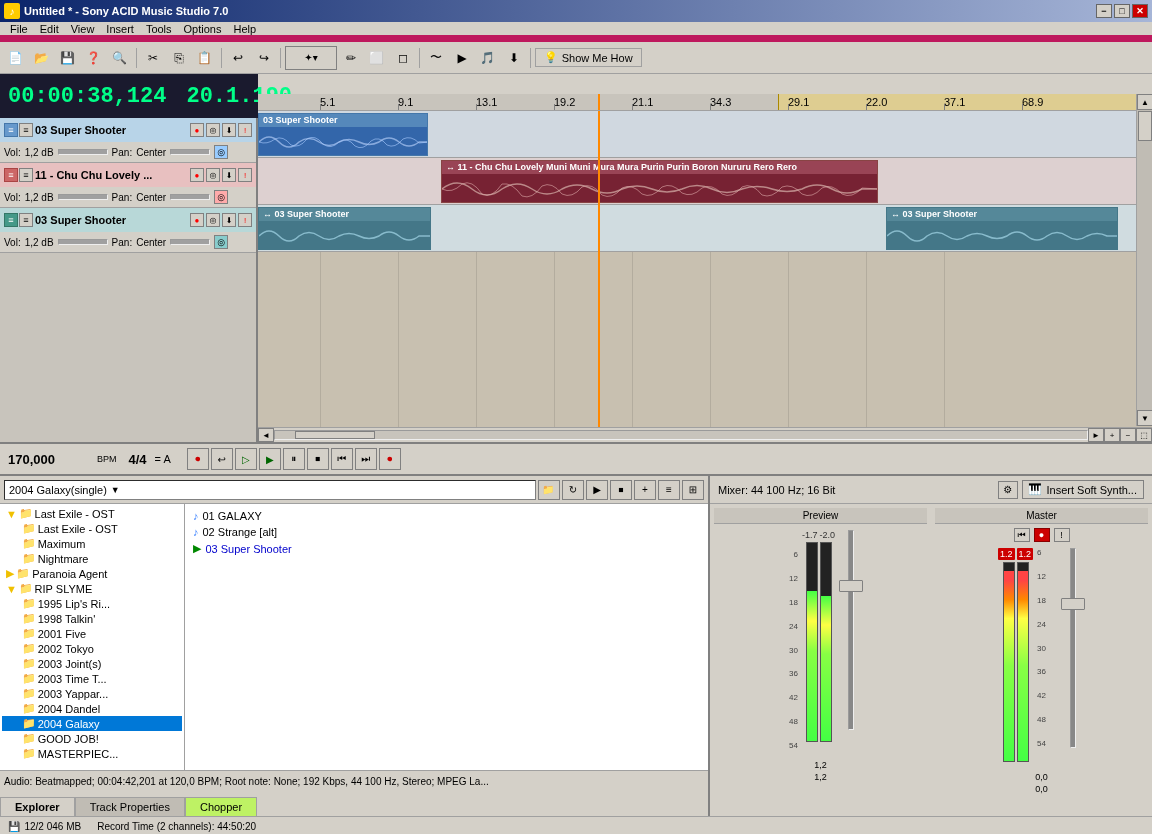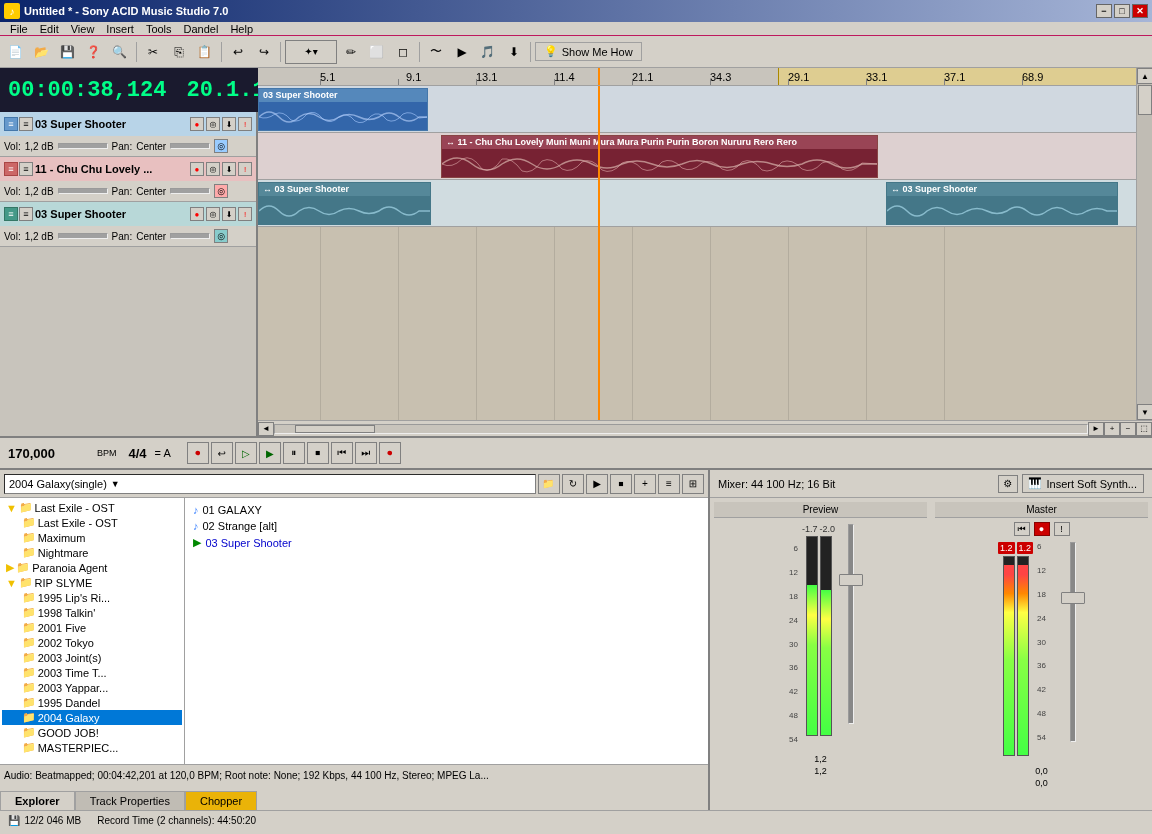--- a/index.html
+++ b/index.html
@@ -18,26 +18,26 @@
     .title-bar-left { display: flex; align-items: center; gap: 4px; font-size: 11px; font-weight: bold; }
     .title-bar-icon { width: 16px; height: 16px; background: #ffcc00; border-radius: 2px; font-size: 10px; display: flex; align-items: center; justify-content: center; }
     .title-bar-buttons { display: flex; gap: 2px; }
     .title-btn { width: 16px; height: 14px; border: 1px solid #666; cursor: pointer; font-size: 9px; display: flex; align-items: center; justify-content: center; color: black; font-weight: bold; }
     .title-btn-min { background: #d4d0c8; }
     .title-btn-max { background: #d4d0c8; }
     .title-btn-close { background: #cc0000; color: white; }
     
     
     .menu-bar {
-      height: 14px;
+      height: 20px;
       background: #d4d0c8;
       display: flex;
       align-items: center;
       padding: 0 4px;
-      border-bottom: 1px solid #be185d;
+      border-bottom: 7px solid #be185d;
     }
     .menu-item { padding: 2px 6px; font-size: 11px; cursor: pointer; }
     
     
     .toolbar {
       height: 32px;
       background: #d4d0c8;
       display: flex;
       align-items: center;
       padding: 2px 4px;
@@ -154,21 +154,21 @@
     <div class="title-btn title-btn-close">✕</div>
   </div>
 </div>
 
 <div class="menu-bar">
   <span class="menu-item">File</span>
   <span class="menu-item">Edit</span>
   <span class="menu-item">View</span>
   <span class="menu-item">Insert</span>
   <span class="menu-item">Tools</span>
-  <span class="menu-item">Dandel</span>
+  <span class="menu-item">Options</span>
   <span class="menu-item">Help</span>
 </div>
 
 <div class="toolbar">
   <div class="toolbar-btn" title="New">📄</div>
   <div class="toolbar-btn" title="Open">📂</div>
   <div class="toolbar-btn" title="Save">💾</div>
   <div class="toolbar-btn" title="Help">❓</div>
   <div class="toolbar-btn" title="Zoom">🔍</div>
   <div class="toolbar-separator"></div>
@@ -271,41 +271,41 @@
         <span>Pan:</span>
         <span>Center</span>
         <div class="pan-slider"></div>
         <div class="track-btn" style="font-size:9px;background:#88cccc;">◎</div>
       </div>
     </div>
 
     <div style="flex:1; background:#c8c4bc;"></div>
   </div>
 
-  <div style="flex:1; display:flex; flex-direction:column; overflow:hidden; position:relative;">
+  <div style="flex:1; display:flex; flex-direction:column; overflow:hidden; position:relative;margin-top:20px;">
 
     <div style="height:18px; background:#c8c4bc; border-bottom:1px solid #a0a0a0; position:relative; overflow:hidden;">
 
       <div style="position:absolute;top:0;left:520px;width:370px;height:100%;background:rgba(255,220,80,0.4);border-left:1px solid #aa8800;border-right:1px solid #aa8800;"></div>
 
       <div style="position:absolute;bottom:2px;left:62px;">5.1</div>
       <div style="position:absolute;bottom:0;left:62px;width:1px;height:6px;background:#808080;"></div>
-      <div style="position:absolute;bottom:2px;left:148px;">9.1</div>
+      <div style="position:absolute;bottom:2px;left:140px;">9.1</div>
       <div style="position:absolute;bottom:0;left:140px;width:1px;height:6px;background:#808080;"></div>
       <div style="position:absolute;bottom:2px;left:218px;">13.1</div>
       <div style="position:absolute;bottom:0;left:218px;width:1px;height:6px;background:#808080;"></div>
-      <div style="position:absolute;bottom:2px;left:296px;">11.4</div>
+      <div style="position:absolute;bottom:2px;left:296px;">19.2</div>
       <div style="position:absolute;bottom:0;left:296px;width:1px;height:6px;background:#808080;"></div>
       <div style="position:absolute;bottom:2px;left:374px;">21.1</div>
       <div style="position:absolute;bottom:0;left:374px;width:1px;height:6px;background:#808080;"></div>
       <div style="position:absolute;bottom:2px;left:452px;">34.3</div>
       <div style="position:absolute;bottom:0;left:452px;width:1px;height:6px;background:#808080;"></div>
       <div style="position:absolute;bottom:2px;left:530px;">29.1</div>
       <div style="position:absolute;bottom:0;left:530px;width:1px;height:6px;background:#808080;"></div>
-      <div style="position:absolute;bottom:2px;left:608px;">33.1</div>
+      <div style="position:absolute;bottom:2px;left:608px;">22.0</div>
       <div style="position:absolute;bottom:0;left:608px;width:1px;height:6px;background:#808080;"></div>
       <div style="position:absolute;bottom:2px;left:686px;">37.1</div>
       <div style="position:absolute;bottom:0;left:686px;width:1px;height:6px;background:#808080;"></div>
       <div style="position:absolute;bottom:2px;left:764px;">68.9</div>
       <div style="position:absolute;bottom:0;left:764px;width:1px;height:6px;background:#808080;"></div>
 
       <div style="position:absolute;top:0;left:340px;width:2px;height:100%;background:#ff8800;z-index:10;"></div>
     </div>
 
     <div style="position:relative; overflow:hidden;">
@@ -498,21 +498,21 @@
         <div class="tree-item" style="padding-left:20px;">
           <span style="color:#f0c000;">📁</span>
           <span>2003 Time T...</span>
         </div>
         <div class="tree-item" style="padding-left:20px;">
           <span style="color:#f0c000;">📁</span>
           <span>2003 Yappar...</span>
         </div>
         <div class="tree-item" style="padding-left:20px;">
           <span style="color:#f0c000;">📁</span>
-          <span>1995 Dandel</span>
+          <span>2004 Dandel</span>
         </div>
         <div class="tree-item selected" style="padding-left:20px;">
           <span style="color:#f0c000;">📁</span>
           <span>2004 Galaxy</span>
         </div>
         <div class="tree-item" style="padding-left:20px;">
           <span style="color:#f0c000;">📁</span>
           <span>GOOD JOB!</span>
         </div>
         <div class="tree-item" style="padding-left:20px;">
@@ -537,21 +537,21 @@
       </div>
     </div>
 
     <div style="height:22px;background:#d4d0c8;border-top:1px solid #a0a0a0;display:flex;align-items:center;padding:0 4px;font-size:10px;overflow:hidden;">
       <span>Audio: Beatmapped; 00:04:42,201 at 120,0 BPM; Root note: None; 192 Kbps, 44 100 Hz, Stereo; MPEG La...</span>
     </div>
 
     <div style="height:24px;background:#d4d0c8;display:flex;align-items:flex-end;">
       <div style="padding:3px 14px;border:1px solid #a0a0a0;border-bottom:none;background:#d4d0c8;cursor:pointer;font-size:11px;font-weight:bold;">Explorer</div>
       <div style="padding:3px 14px;border:1px solid #a0a0a0;border-bottom:none;background:#c0bcb4;cursor:pointer;font-size:11px;">Track Properties</div>
-      <div style="padding:3px 14px;border:1px solid #a0a0a0;border-bottom:none;background:#eab308;cursor:pointer;font-size:11px;">Chopper</div>
+      <div style="padding:3px 14px;border:1px solid #a0a0a0;border-bottom:none;background:#bef264;cursor:pointer;font-size:11px;">Chopper</div>
     </div>
   </div>
 
   <div style="flex:1;display:flex;flex-direction:column;background:#d4d0c8;min-width:440px;">
 
     <div style="height:28px;background:#d4d0c8;border-bottom:1px solid #a0a0a0;display:flex;align-items:center;padding:0 8px;gap:8px;justify-content:space-between;">
       <span style="font-size:11px;">Mixer: 44 100 Hz; 16 Bit</span>
       <div style="display:flex;align-items:center;gap:4px;">
         <div style="width:20px;height:18px;background:#d4d0c8;border:1px solid #808080;cursor:pointer;display:flex;align-items:center;justify-content:center;font-size:10px;">⚙</div>
         <div style="display:flex;align-items:center;gap:4px;padding:2px 6px;background:#d4d0c8;border:1px solid #808080;cursor:pointer;font-size:11px;">

